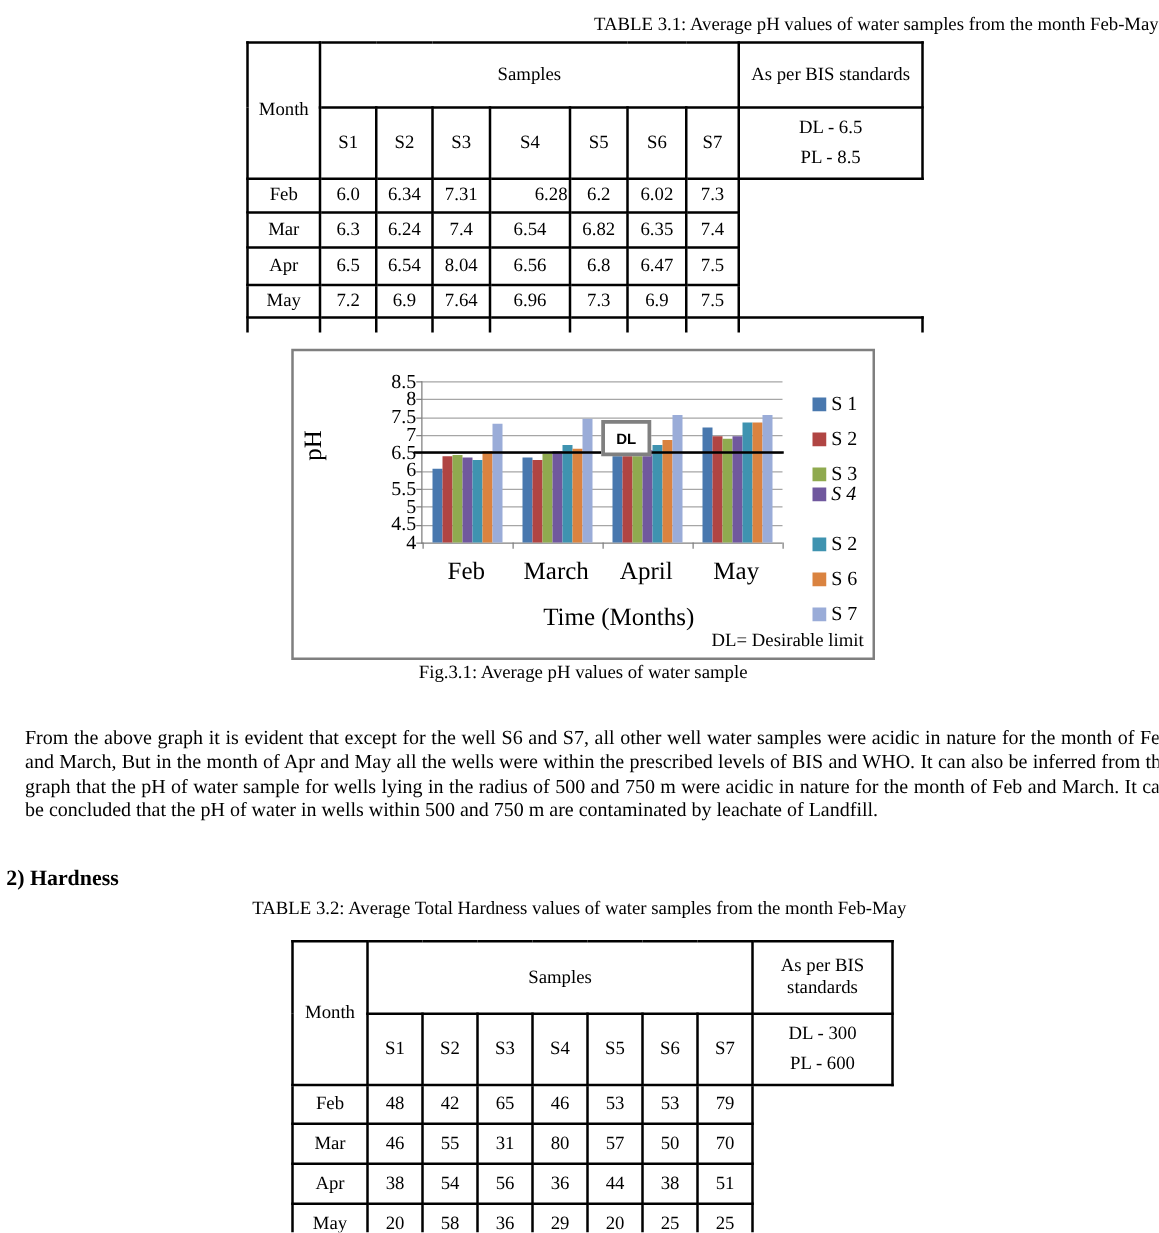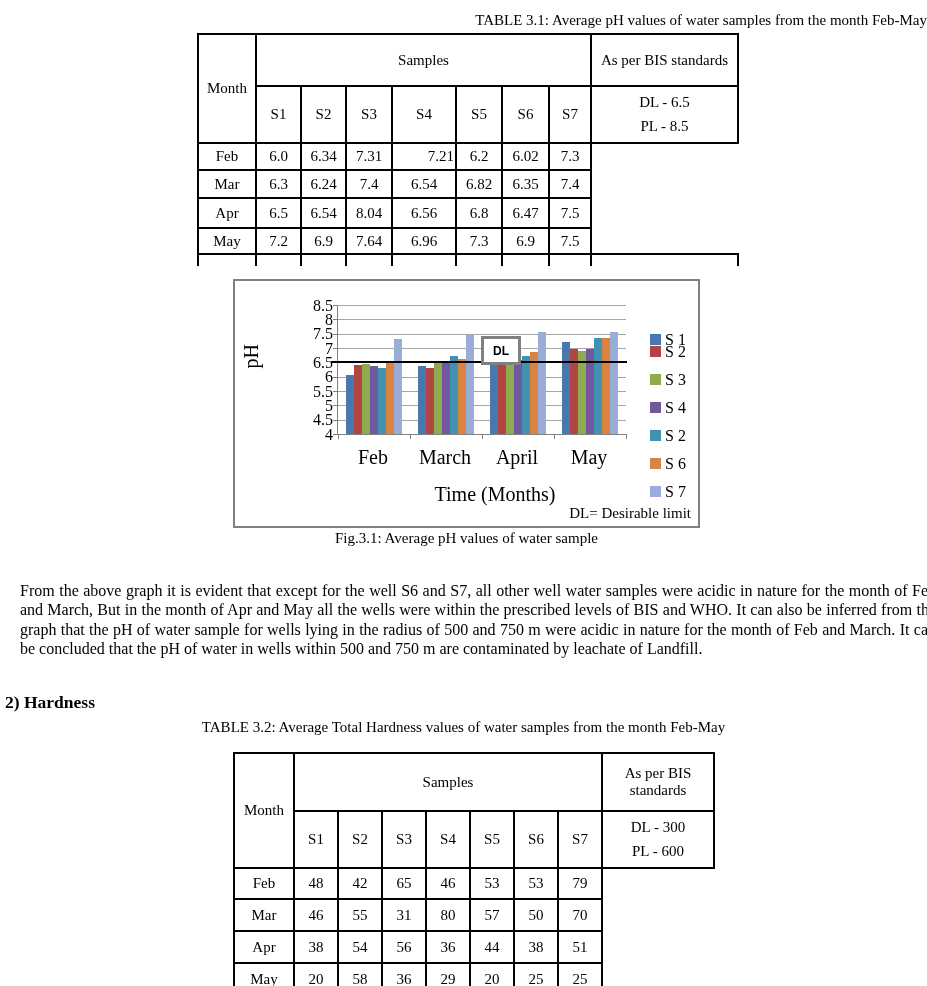--- a/index.html
+++ b/index.html
@@ -94,21 +94,21 @@
         <div class="bisline">PL - 8.5</div>
       </td>
     </tr>
     </tbody>
       <tbody id="t1-body">
         <tr class="dr0">
           <td>Feb</td>
           <td>6.0</td>
           <td>6.34</td>
           <td>7.31</td>
-          <td class="ar">7.21</td>
+          <td class="ar">6.28</td>
           <td>6.2</td>
           <td>6.02</td>
           <td>7.3</td>
         </tr>
         <tr class="dr1">
           <td>Mar</td>
           <td>6.3</td>
           <td>6.24</td>
           <td>7.4</td>
           <td>6.54</td>
@@ -221,33 +221,33 @@
         <div class="ytick-label" style="top: 16.5px;">8.5</div>
       </div>
     <div id="months">
         <div class="month-label" style="left: 93px;">Feb</div>
         <div class="month-label" style="left: 165px;">March</div>
         <div class="month-label" style="left: 237px;">April</div>
         <div class="month-label" style="left: 309px;">May</div>
       </div>
     <div class="xlabel">Time (Months)</div>
     <div class="legend" id="legend">
-        <div class="legend-item" style="top: 16px;">
+        <div class="legend-item" style="top: 0px;">
           <span class="swatch" style="background: rgb(73, 120, 174);"></span>
           <span class="legend-label">S 1</span>
         </div>
         <div class="legend-item" style="top: 28px;">
           <span class="swatch" style="background: rgb(176, 69, 67);"></span>
           <span class="legend-label">S 2</span>
         </div>
         <div class="legend-item" style="top: 56px;">
           <span class="swatch" style="background: rgb(143, 170, 79);"></span>
           <span class="legend-label">S 3</span>
         </div>
-        <div class="legend-item" style="top: 84px;">
+        <div class="legend-item" style="top: 72px; font-style: italic;">
           <span class="swatch" style="background: rgb(112, 88, 158);"></span>
           <span class="legend-label">S 4</span>
         </div>
         <div class="legend-item" style="top: 112px;">
           <span class="swatch" style="background: rgb(63, 147, 176);"></span>
           <span class="legend-label">S 2</span>
         </div>
         <div class="legend-item" style="top: 140px;">
           <span class="swatch" style="background: rgb(218, 131, 64);"></span>
           <span class="legend-label">S 6</span>

